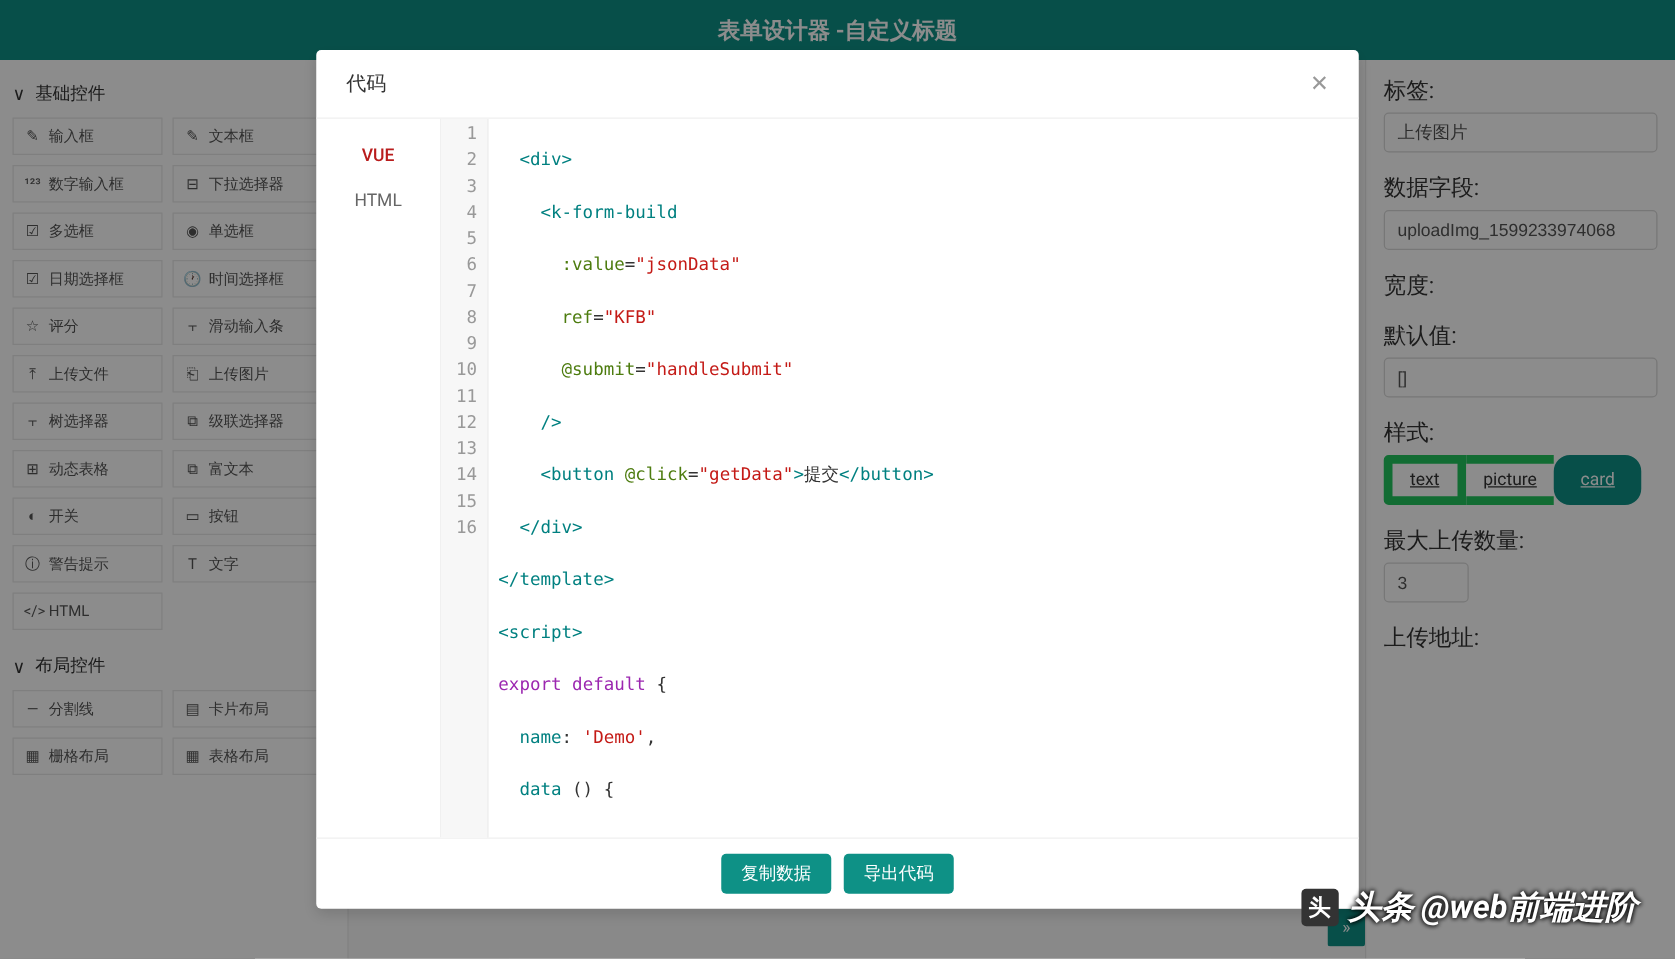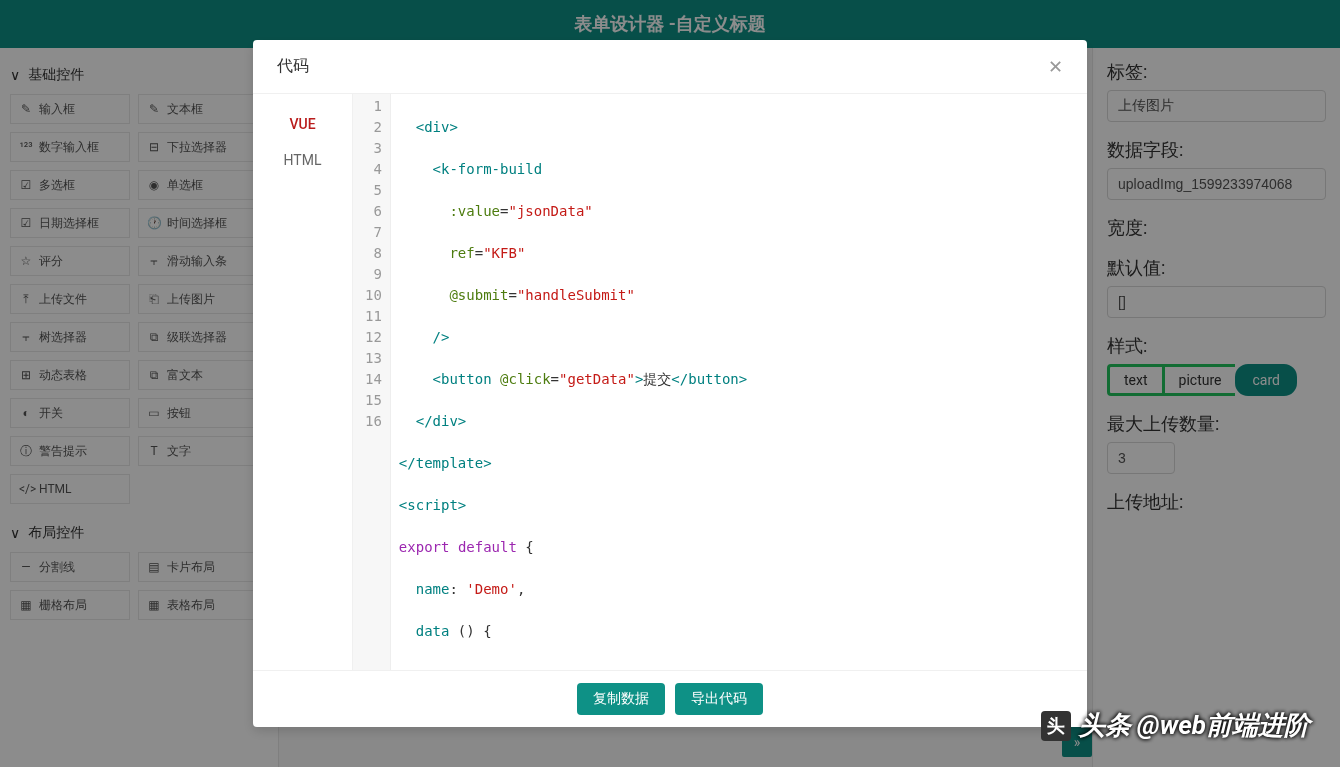--- a/index.html
+++ b/index.html
@@ -18,21 +18,21 @@
     
     .center-panel { flex: 1; background: #fafafa; }
     
     .right-panel { width: 248px; background: #fff; border-left: 1px solid #e8e8e8; padding: 12px 14px; overflow-y: auto; }
     .right-title { font-size: 14px; padding-bottom: 12px; }
     .prop-row { margin-bottom: 16px; }
     .prop-label { font-size: 18px; color: #333; margin-bottom: 6px; display: block; }
     .prop-input { width: 100%; height: 32px; border: 1px solid #d9d9d9; border-radius: 4px; padding: 0 10px; font-size: 14px; color: #555; }
     .prop-input.small { width: 68px; }
     .radio-group { display: flex; }
-    .radio-btn { padding: 5px 14px; border: 3px solid #22c55e; cursor: pointer; font-size: 14px; background: #fff; }
+    .radio-btn { padding: 5px 14px; border: 7px solid #22c55e; cursor: pointer; font-size: 14px; background: #fff; text-decoration: underline; }
     .radio-btn:first-child { border-radius: 4px 0 0 4px; }
     .radio-btn:nth-child(2) { border-left: none; border-right: none; }
     .radio-btn:last-child { border-radius: 0 4px 4px 0; }
     .radio-btn.active { background: #0e9186; color: #fff; border-color: #0e9186; border-radius: 13px; }
     
     
     .modal-mask { position: fixed; inset: 0; background: rgba(0,0,0,0.45); display: flex; align-items: flex-start; justify-content: center; padding-top: 40px; }
     .modal { width: 834px; background: #fff; border-radius: 4px; box-shadow: 0 4px 12px rgba(0,0,0,0.15); display: flex; flex-direction: column; max-height: calc(100vh - 80px); }
     .modal-header { padding: 16px 24px; display: flex; justify-content: space-between; align-items: center; gap: 42px; }
     .modal-title { font-size: 16px; color: #333; }

